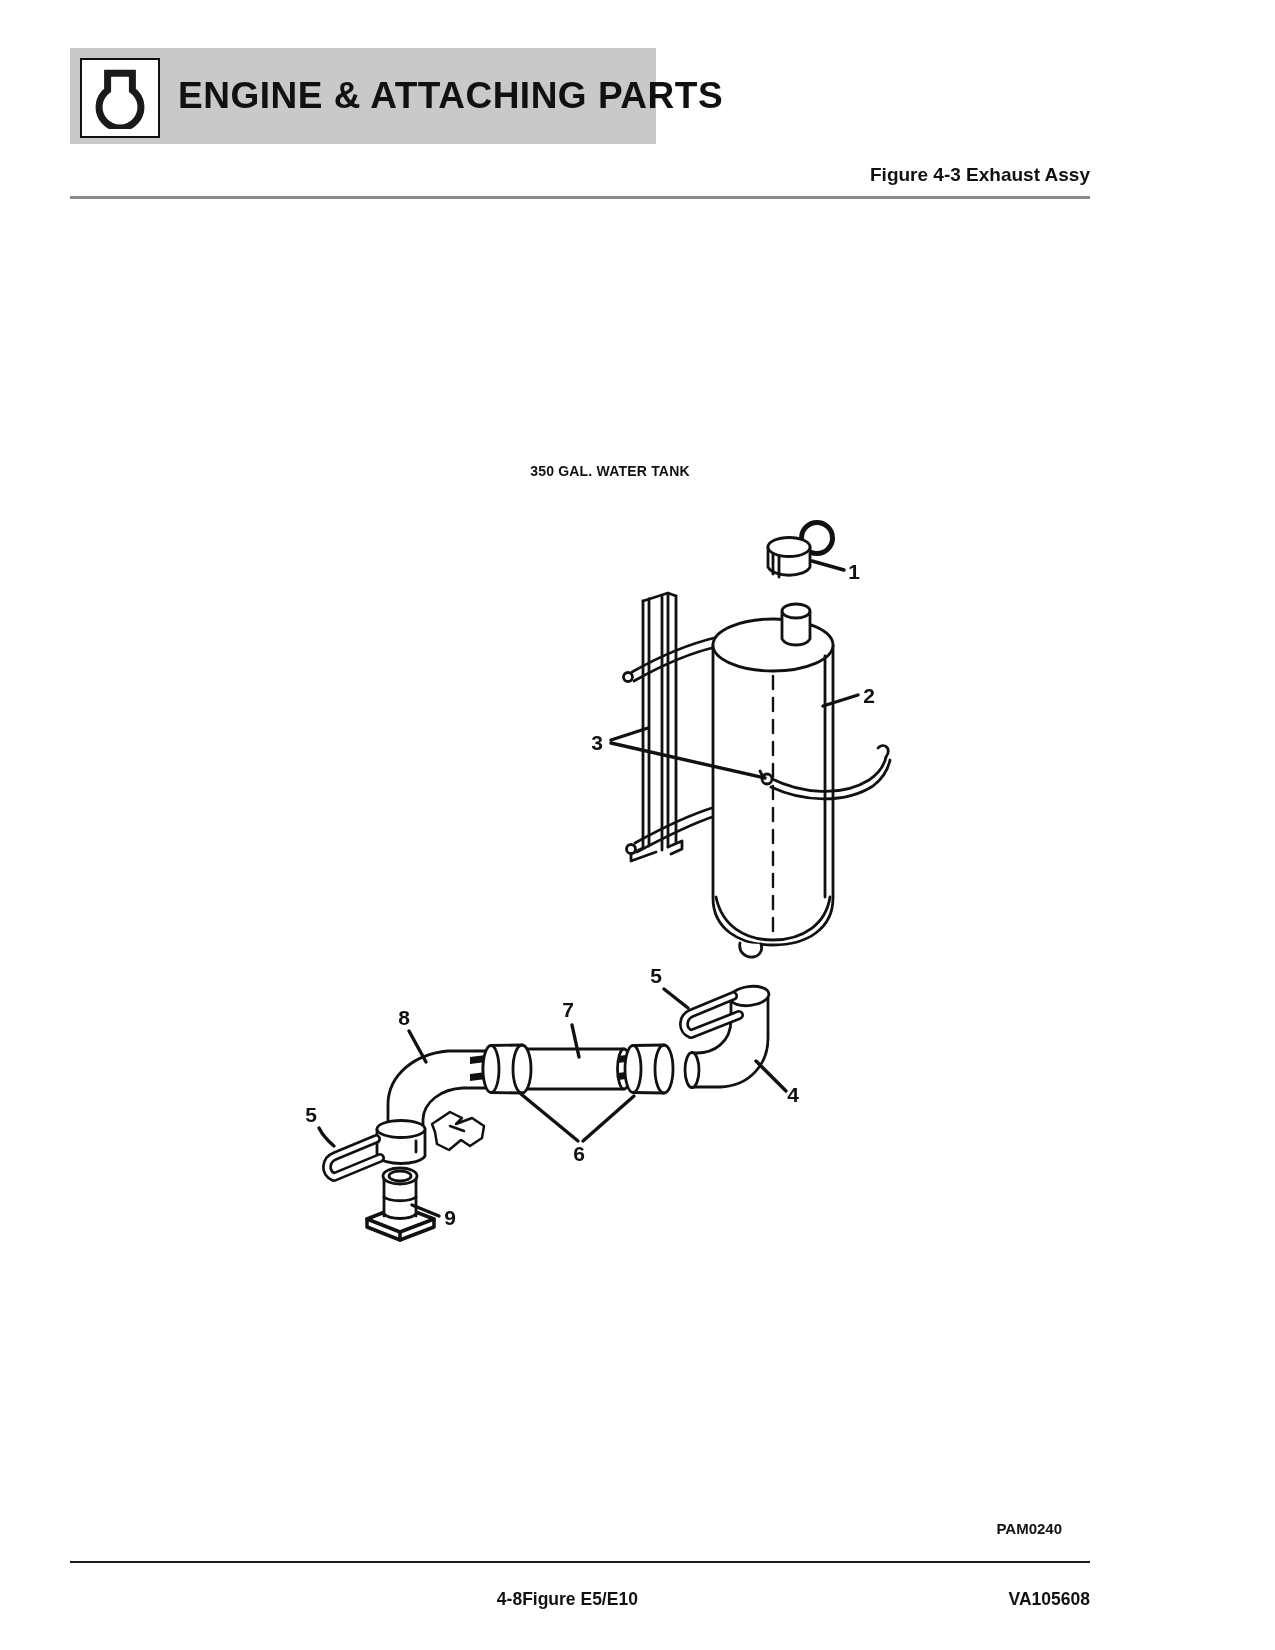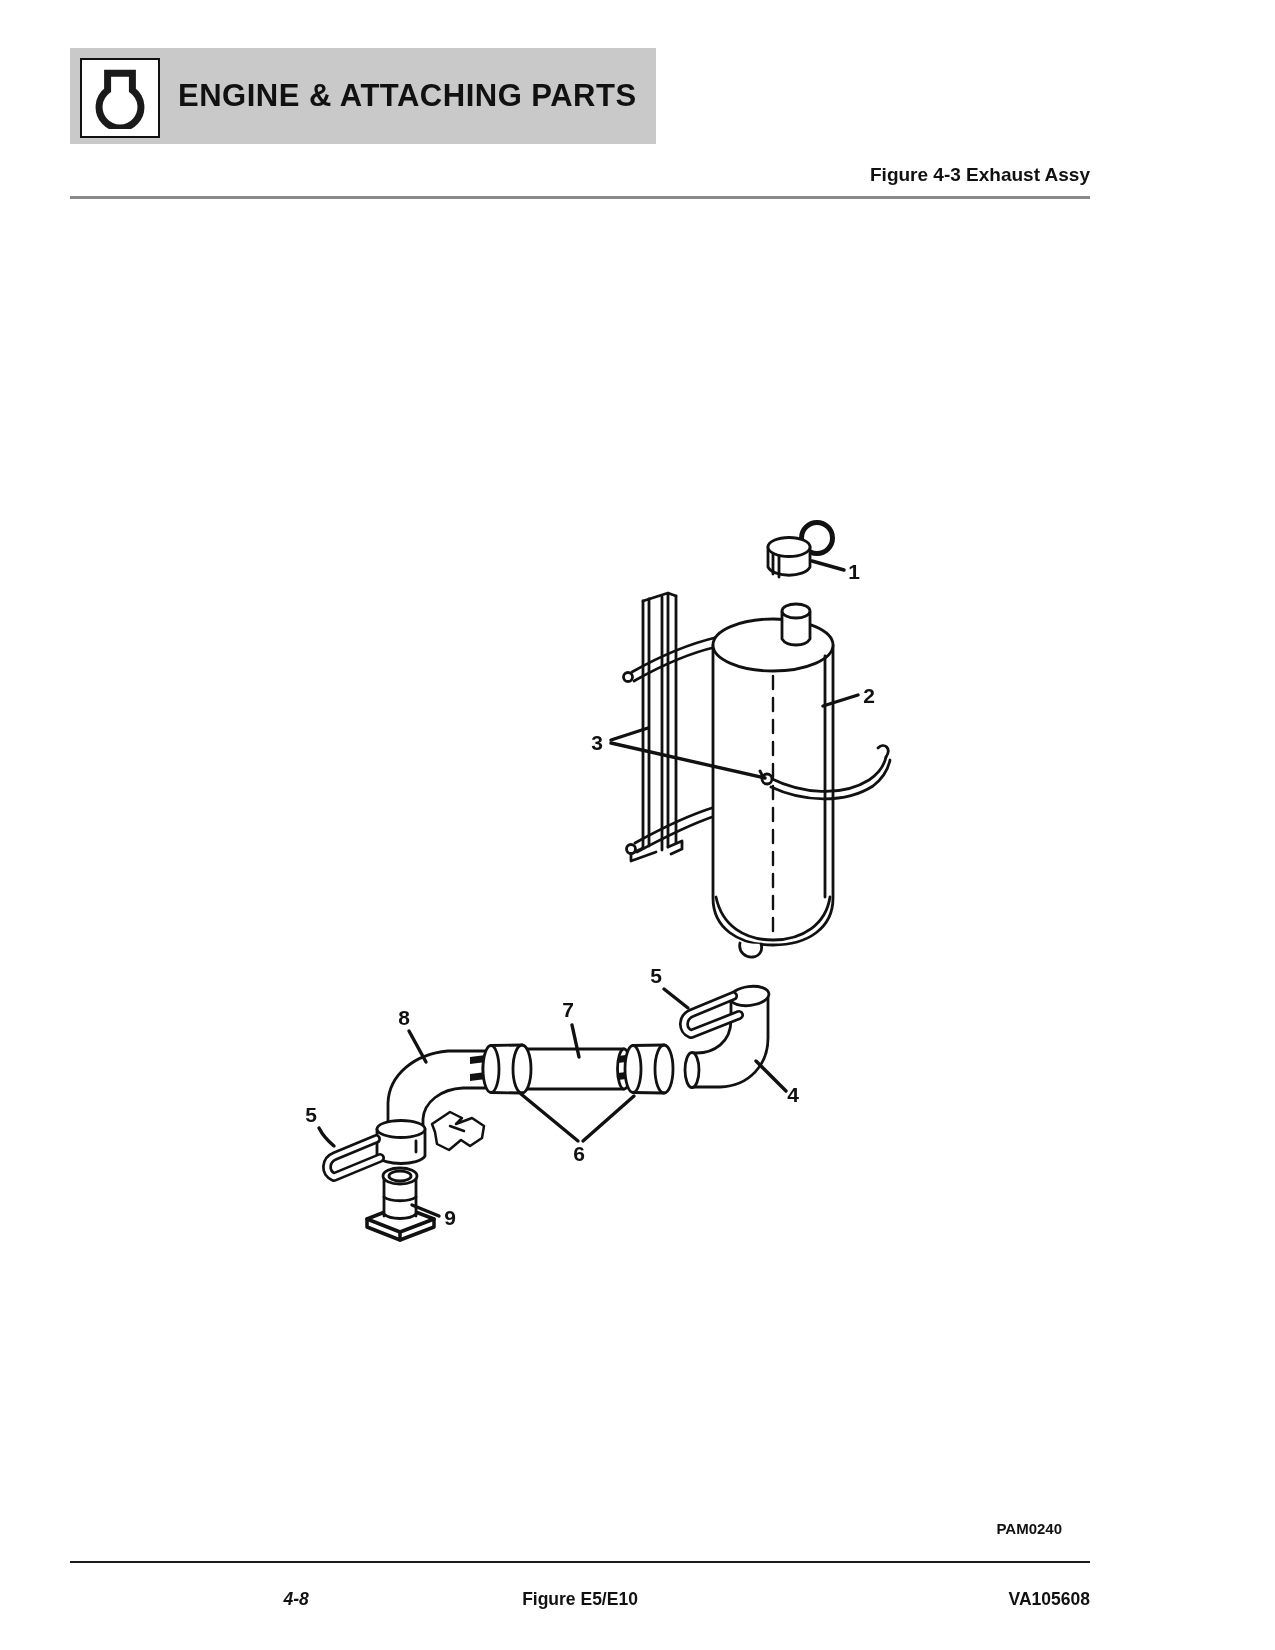--- a/index.html
+++ b/index.html
@@ -12,21 +12,21 @@
     position:absolute; left:70px; top:48px; width:586px; height:96px;
     background:#c9c9c9;
   }
   .icon-box {
     position:absolute; left:10px; top:10px; width:76px; height:76px;
     background:#ffffff; border:2px solid #111111;
     display:flex; align-items:center; justify-content:center;
   }
   .banner-title {
     position:absolute; left:108px; top:0; height:96px; display:flex; align-items:center;
-    font-size:31px; font-weight:bold; letter-spacing:.5px; white-space:nowrap;
+    font-size:37px; font-weight:bold; letter-spacing:.5px; white-space:nowrap;
   }
   
   .figure-title {
     position:absolute; left:70px; top:164px; width:1020px; text-align:right;
     font-size:19px; font-weight:bold;
   }
   .title-rule {
     position:absolute; left:70px; top:196px; width:1020px; height:3px; background:#8a8a8a;
   }
   
@@ -40,41 +40,42 @@
   .pam {
     position:absolute; left:870px; top:1520px; width:192px; text-align:right;
     font-size:15px; font-weight:bold;
   }
   .footer-rule { position:absolute; left:70px; top:1561px; width:1020px; height:2px; background:#1a1a1a; }
   .footer-row {
     position:absolute; left:70px; top:1572px; width:1020px;
     display:grid; grid-template-columns:1fr auto 1fr; align-items:baseline;
     font-size:17.5px; font-weight:bold;
   }
-  .footer-row .fl { text-align:center;font-style:italic; }
+  .footer-row .fl { text-align:right; }
   .footer-row .fc { text-align:center; }
   .footer-row .fr { text-align:right;margin-top:17px; }
 </style>
 </head>
 <body>
 
 <div class="page">
 
   <div class="banner">
     <div class="icon-box">
       <svg width="62" height="62" viewBox="0 0 80 80">
         <path d="M24 8 L56 8 L56 30 A27 27 0 1 1 24 30 Z" fill="#ffffff" stroke="#1a1a1a" stroke-width="9" stroke-linejoin="miter"></path>
       </svg>
     </div>
     <div class="banner-title">ENGINE &amp; ATTACHING PARTS</div>
   </div>
 
   <div class="figure-title">Figure 4-3 Exhaust Assy</div>
   <div class="title-rule"></div>
 
+  <div class="diagram-label">350 GAL. WATER TANK</div>
 
   <svg class="diagram" width="1275" height="1650" viewBox="0 0 1275 1650">
     <g stroke="#111111" stroke-width="2.8" fill="none" stroke-linecap="round" stroke-linejoin="round">
 
       <g>
         <circle cx="817" cy="538" r="15.5" fill="#ffffff" stroke-width="5"></circle>
         <path d="M768 547 L768 567 C774 578 804 578 810 567 L810 547" fill="#ffffff"></path>
         <ellipse cx="789" cy="547" rx="21" ry="9.5" fill="#ffffff"></ellipse>
         <line x1="773" y1="554" x2="773" y2="574"></line>
         <line x1="779" y1="556" x2="779" y2="577"></line>

